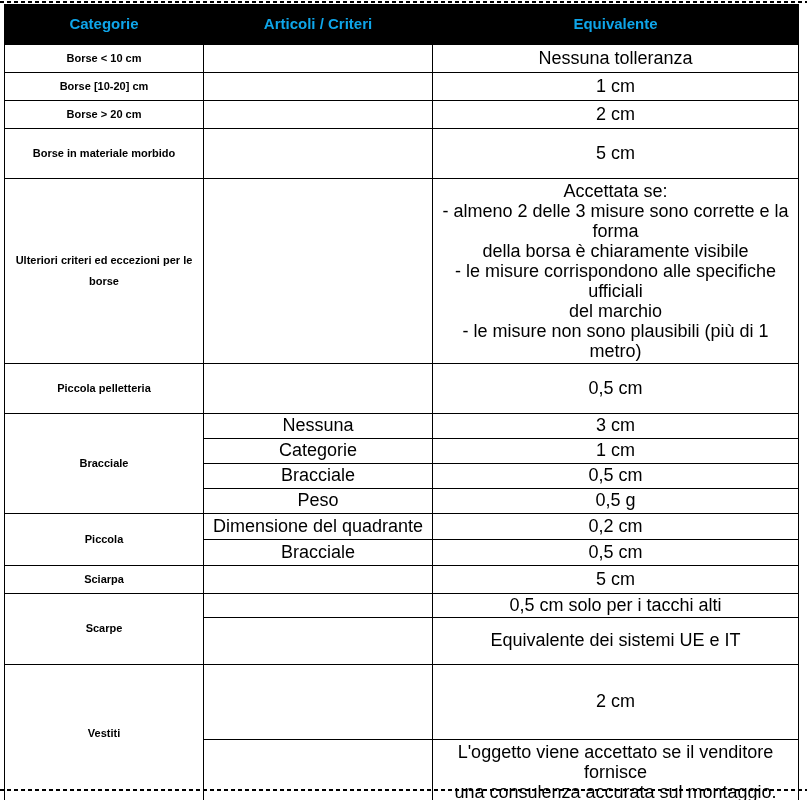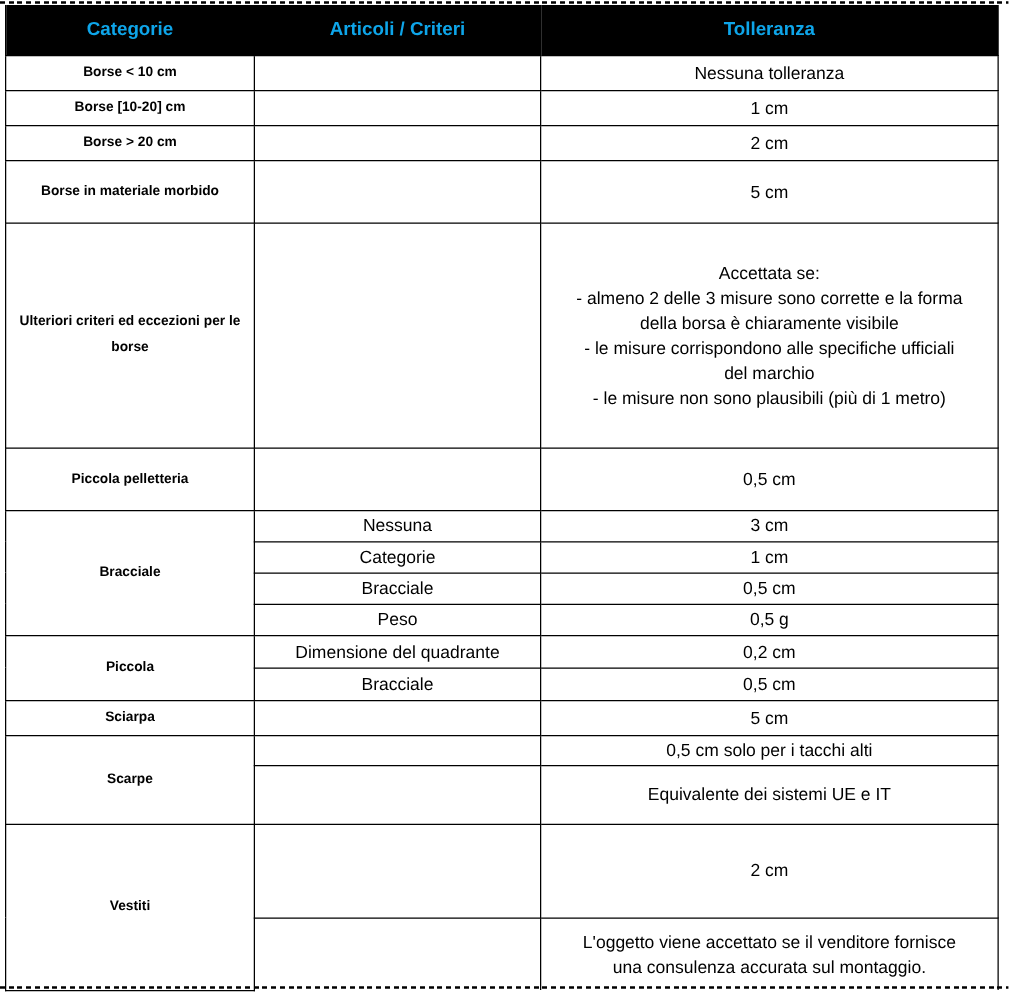--- a/index.html
+++ b/index.html
@@ -48,21 +48,21 @@
     color: #0ea5e9;
     font-weight: bold;
     font-size: 15px;
   }
   td.cat {
     font-weight: bold;
     font-size: 11px;
     line-height: 21px;
   }
   td.val {
-    font-size: 14px;
+    font-size: 18px;
     line-height: 19px;
   }
   td.multi {
     white-space: pre-line;
     line-height: 20px;
   }
   tr.h40 { height: 40px; }
   tr.h28 { height: 28px; }
   tr.h50 { height: 50px; margin-top: 20px; }
   tr.h180 { height: 180px; }
@@ -82,21 +82,21 @@
   <table class="tol">
     <colgroup>
       <col style="width:199px">
       <col style="width:229px">
       <col style="width:366px">
     </colgroup>
     <thead>
       <tr class="h40">
         <th>Categorie</th>
         <th>Articoli / Criteri</th>
-        <th>Tolleranza</th>
+        <th>Equivalente</th>
       </tr>
     </thead>
     <tbody>
 
       <tr class="h28">
         <td class="cat">Borse &lt; 10 cm</td>
         <td class="val"></td>
         <td class="val">Nessuna tolleranza</td>
       </tr>
 

